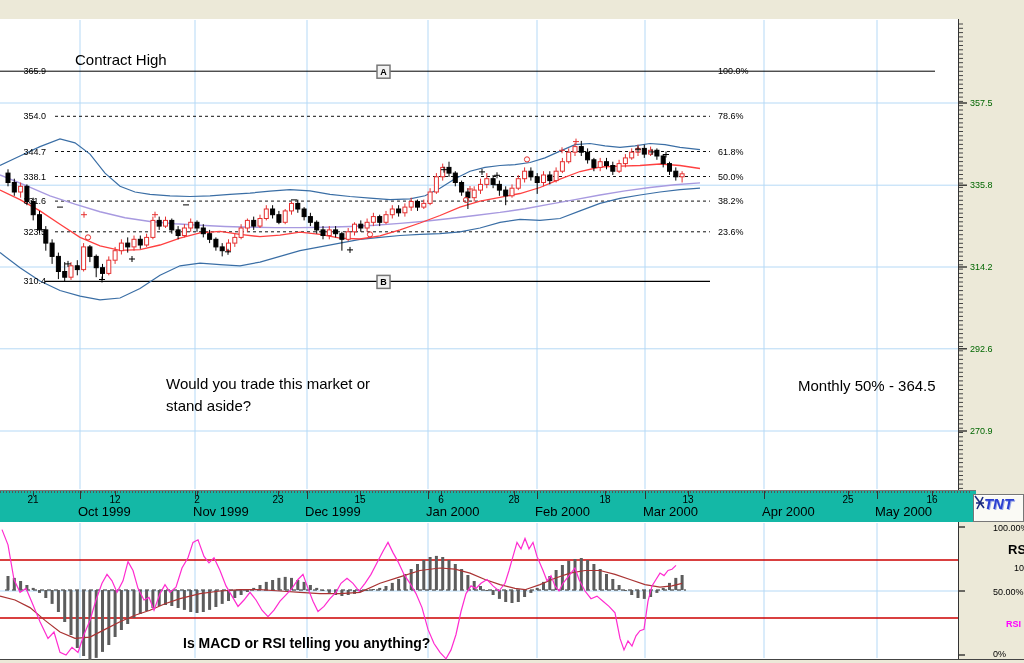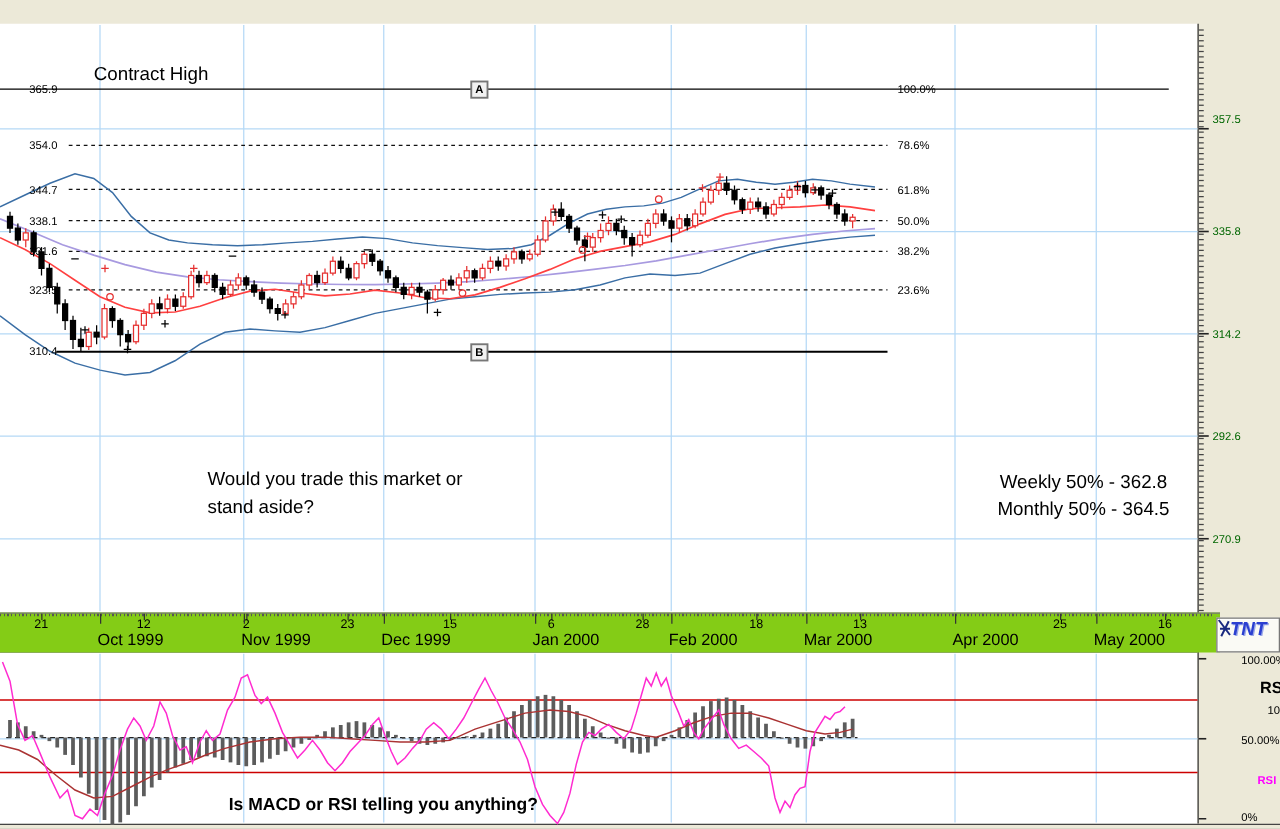--- a/index.html
+++ b/index.html
@@ -4,21 +4,21 @@
 <style>
   html,body{margin:0;padding:0;background:#888;}
   .screen{position:relative;width:1024px;height:663px;background:#ece9d8;overflow:hidden;
     font-family:"Liberation Sans", sans-serif;color:#000;}
   .titlebar{position:absolute;left:0;top:0;width:1024px;height:18px;background:#ece9d8;
     border-bottom:1px solid #000;text-align:center;font-size:12px;font-weight:bold;line-height:18px;}
   .corner-dash{position:absolute;right:4px;top:3px;width:12px;height:5px;background:#111;}
   .plot-main{position:absolute;left:0;top:19px;width:958px;height:471px;background:#fff;}
   .plot-bottom{position:absolute;left:0;top:521px;width:958px;height:138px;background:#fff;border-top:1px solid #222;}
   .right-col{position:absolute;left:958px;top:19px;width:66px;height:640px;background:#ece9d8;border-left:1px solid #333;}
-  .xstrip{position:absolute;left:0;top:490px;width:976px;height:31px;background:#84cc16;border-top:1px solid #777;}
+  .xstrip{position:absolute;left:0;top:490px;width:976px;height:31px;background:#14b8a6;border-top:1px solid #777;}
   .dotrow{position:absolute;left:0;top:0;width:970px;height:2px;
     background-image:repeating-linear-gradient(90deg,#555 0 1px,transparent 1px 3px);}
   .bottomstrip{position:absolute;left:0;top:659px;width:1024px;height:4px;background:#ece9d8;border-top:1px solid #444;}
   svg{position:absolute;left:0;top:0;}
   .lbl{position:absolute;font-size:9px;line-height:10px;white-space:nowrap;}
   .lbl-green{color:#006600;}
   .ann{position:absolute;white-space:nowrap;margin-left:28px;}
   .contract-high{left:47px;top:51px;font-size:15px;}
   .question1{left:138px;top:373px;font-size:15px;line-height:22px;}
   .levels-note{left:770px;top:375px;font-size:15px;line-height:22px;text-align:center;}
@@ -623,41 +623,40 @@
     </svg>
 
   <div class="ann contract-high">Contract High</div>
 
   <div class="ann question1">
     <div>Would you trade this market or</div>
     <div>stand aside?</div>
   </div>
 
   <div class="ann levels-note">
-    <div>Weekly 50% - 362.8</div>
     <div>Monthly 50% - 364.5</div>
   </div>
 
   <div class="ann question2">Is MACD or RSI telling you anything?</div>
 
   <div id="price-labels">
       <div class="lbl" style="right:978px;top:66.2px">365.9</div>
       <div class="lbl" style="right:978px;top:111.3px">354.0</div>
       <div class="lbl" style="right:978px;top:146.5px">344.7</div>
       <div class="lbl" style="right:978px;top:171.5px">338.1</div>
       <div class="lbl" style="right:978px;top:196.1px">331.6</div>
       <div class="lbl" style="right:978px;top:226.8px">323.5</div>
       <div class="lbl" style="right:978px;top:276.4px">310.4</div>
       <div class="lbl" style="left:718px;top:66.2px">100.0%</div>
       <div class="lbl" style="left:718px;top:111.3px">78.6%</div>
       <div class="lbl" style="left:718px;top:146.5px">61.8%</div>
       <div class="lbl" style="left:718px;top:171.5px">50.0%</div>
       <div class="lbl" style="left:718px;top:196.1px">38.2%</div>
       <div class="lbl" style="left:718px;top:226.8px">23.6%</div>
-      <div class="lbl lbl-green" style="left:970px;top:90px">357.5</div>
+      <div class="lbl lbl-green" style="left:970px;top:98px">357.5</div>
       <div class="lbl lbl-green" style="left:970px;top:180.2px">335.8</div>
       <div class="lbl lbl-green" style="left:970px;top:262px">314.2</div>
       <div class="lbl lbl-green" style="left:970px;top:343.8px">292.6</div>
       <div class="lbl lbl-green" style="left:970px;top:426px">270.9</div>
     </div>
   <div id="bp-labels">
       <div class="bp-lbl" style="left:966px;top:523px;font-size:9px;font-weight:normal;color:#000">100.00%</div>
       <div class="bp-lbl" style="left:981px;top:542px;font-size:13px;font-weight:bold;color:#000">RSI</div>
       <div class="bp-lbl" style="left:987px;top:563px;font-size:9px;font-weight:normal;color:#000">10</div>
       <div class="bp-lbl" style="left:966px;top:587px;font-size:9px;font-weight:normal;color:#000">50.00%</div>

